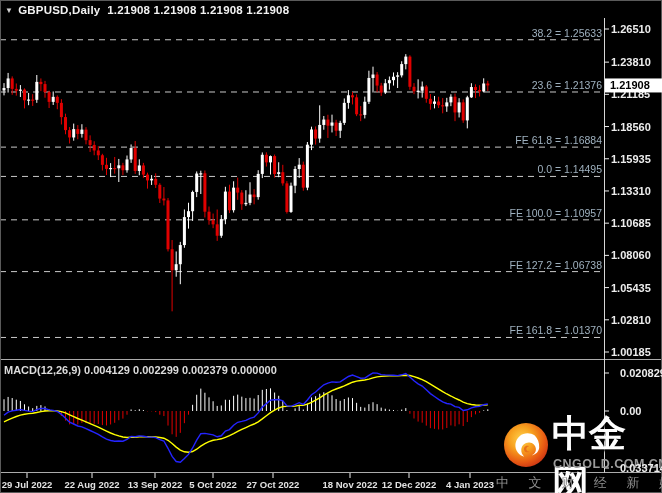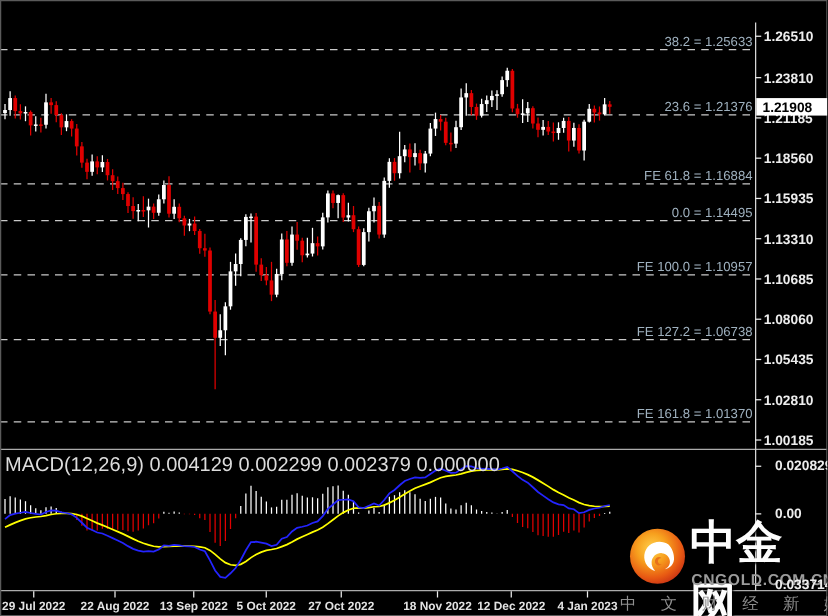--- a/index.html
+++ b/index.html
@@ -3,21 +3,21 @@
 <meta charset="utf-8">
 <style>
   html,body{margin:0;padding:0;background:#1a1a1a;}
   #win{position:relative;width:662px;height:493px;background:#000;overflow:hidden;
        font-family:"Liberation Sans",sans-serif;}
   #cv{position:absolute;left:0;top:0;z-index:1;}
   .hud{position:absolute;z-index:3;color:#f2f2f2;font:bold 11.5px "Liberation Sans",sans-serif;
        white-space:nowrap;}
   #title{left:5px;top:4px;letter-spacing:0.2px;}
   #title .tri{display:inline-block;font-size:8px;color:#cfcfcf;margin-right:5px;vertical-align:1px;}
-  #macdlab{left:4px;top:364px;color:#dcdcdc;font-weight:normal;font-size:16px;}
+  #macdlab{left:4px;top:364px;color:#dcdcdc;font-weight:bold;font-size:11px;}
   .mlab{position:absolute;z-index:3;color:#ededed;font:bold 11px "Liberation Sans",sans-serif;left:620px;}
   
   text{font-family:"Liberation Sans",sans-serif;}
   text.ax{fill:#ededed;font-size:11px;font-weight:bold;}
   text.dt{fill:#e2e2e2;font-size:9.5px;font-weight:bold;}
   text.fib{fill:#9fb1bf;font-size:10.5px;}
   text.tag{fill:#000;font-size:11px;font-weight:bold;}
   
   #wm{position:absolute;left:492px;top:417px;width:170px;height:76px;z-index:2;text-decoration:underline;}
   #wm .logo{position:absolute;left:11px;top:5px;width:46px;height:46px;}
@@ -459,20 +459,21 @@
         <text x="273" y="488" class="dt" text-anchor="middle">27 Oct 2022</text>
         <line x1="350" y1="473" x2="350" y2="478" stroke="#ededed"></line>
         <text x="350" y="488" class="dt" text-anchor="middle">18 Nov 2022</text>
         <line x1="409" y1="473" x2="409" y2="478" stroke="#ededed"></line>
         <text x="409" y="488" class="dt" text-anchor="middle">12 Dec 2022</text>
         <line x1="470" y1="473" x2="470" y2="478" stroke="#ededed"></line>
         <text x="470" y="488" class="dt" text-anchor="middle">4 Jan 2023</text>
       </g>
     </svg>
 
+  <div id="title" class="hud"><span class="tri">▼</span><span>GBPUSD,Daily</span>&nbsp;&nbsp;<span>1.21908 1.21908 1.21908 1.21908</span></div>
 
   <div id="macdlab" class="hud">MACD(12,26,9) 0.004129 0.002299 0.002379 0.000000</div>
 
   <span class="mlab" style="top:367px">0.020829</span>
   <span class="mlab" style="top:405px">0.00</span>
   <span class="mlab" style="top:462px">0.033714</span>
 
   <div id="wm">
     <svg class="logo" viewBox="0 0 46 46">
       <defs>

